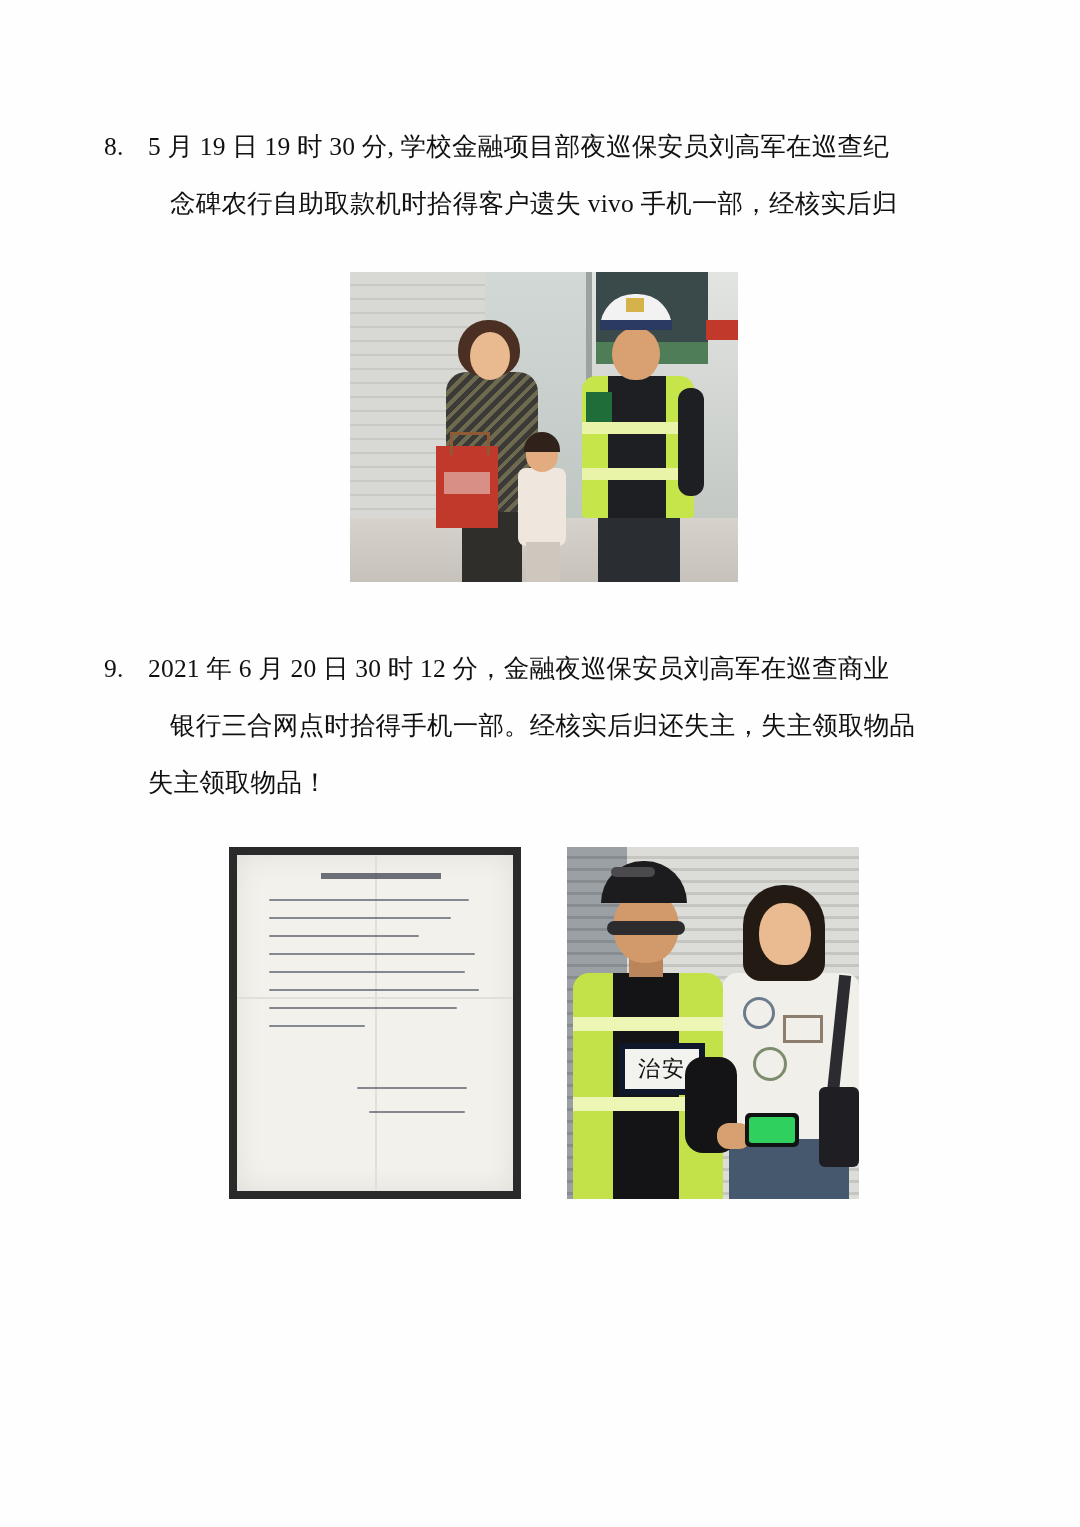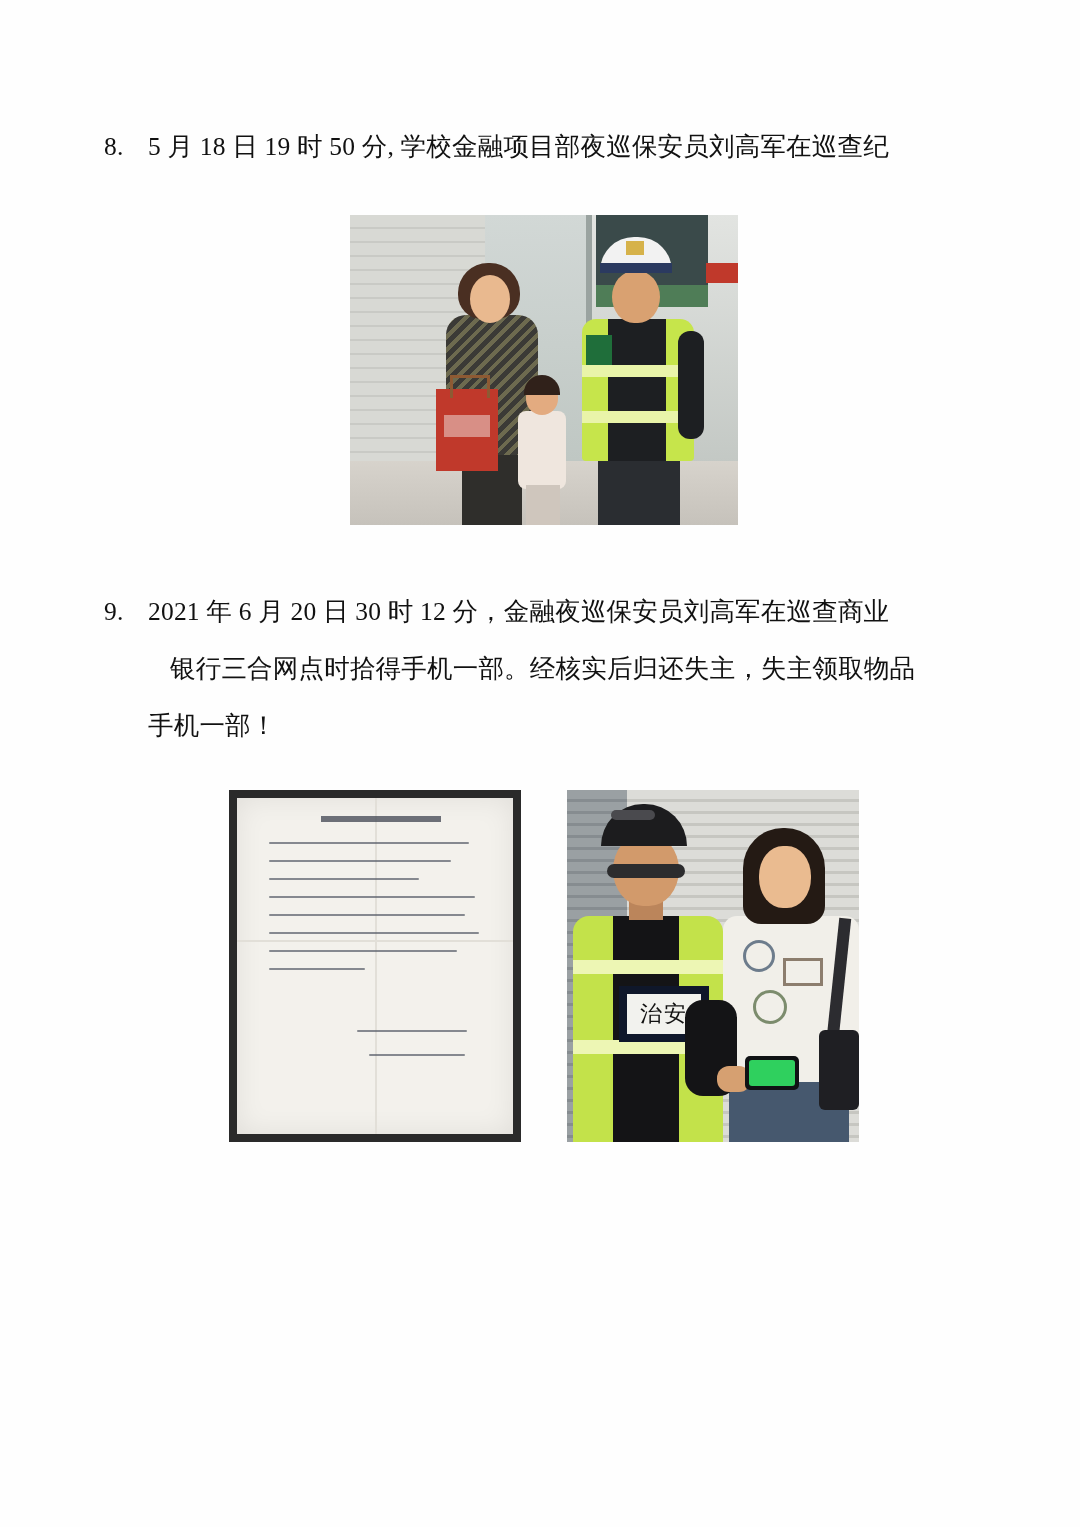--- a/index.html
+++ b/index.html
@@ -119,21 +119,21 @@
   
   .p3 .g-helmet { left:34px; top:14px; width:86px; height:42px; border-radius:44px 44px 0 0; background:#1c1c1e; }
   .p3 .g-helmet-hl { left:44px; top:20px; width:44px; height:10px; border-radius:6px; background:#4a4a4e; }
   .p3 .g-face { left:46px; top:44px; width:66px; height:72px; border-radius:30px/36px; background:#d29a6b; }
   .p3 .g-chin { left:40px; top:74px; width:78px; height:14px; background:#2c2c2e; border-radius:8px; }
   .p3 .g-neck { left:62px; top:110px; width:34px; height:20px; background:#bb855b; }
   .p3 .g-vest { left:6px; top:126px; width:150px; height:226px; border-radius:16px 16px 0 0; background:#c3e24a; }
   .p3 .g-vest-inner { left:46px; top:126px; width:66px; height:226px; background:#141416; }
   .p3 .g-strip1 { left:6px; top:170px; width:150px; height:14px; background:#edf6b4; }
   .p3 .g-strip2 { left:6px; top:250px; width:150px; height:14px; background:#edf6b4; }
-  .p3 .g-placard { left:52px; top:196px; width:74px; height:40px; background:#f2f2ee; border:8px solid #0f172a; }
+  .p3 .g-placard { left:52px; top:196px; width:74px; height:40px; background:#f2f2ee; border:6px solid #0f172a; }
   .p3 .g-placard span {
       position:absolute; left:0; top:0; width:100%; height:100%;
       display:flex; align-items:center; justify-content:center;
       font-family:"Liberation Sans", sans-serif; font-size:22px; color:#111; letter-spacing:2px; }
   .p3 .g-arm { left:118px; top:210px; width:52px; height:96px; border-radius:18px; background:#141416; }
   .p3 .g-hand { left:150px; top:276px; width:34px; height:26px; border-radius:12px; background:#d6a071; }
   
   .p3 .w-hair { left:176px; top:38px; width:82px; height:96px; border-radius:40px 40px 18px 18px; background:#241a14; }
   .p3 .w-face { left:192px; top:56px; width:52px; height:62px; border-radius:24px/30px; background:#eabb90; }
   .p3 .w-neck { left:208px; top:112px; width:24px; height:18px; background:#d7a madrid; background:#d7a97f; }
@@ -153,21 +153,22 @@
 </style>
 </head>
 <body>
 
 <div class="page">
   <div class="content">
 
     <div class="para">
       <div class="num">8.</div>
       <div class="body">
-        <div>5 月 18 日 19 时 50 分, 学校金融项目部夜巡保安员刘高军在巡查纪</div>
+        <div>5 月 19 日 19 时 30 分, 学校金融项目部夜巡保安员刘高军在巡查纪</div>
+        <div class="hangline" style="text-indent:22px">念碑农行自助取款机时拾得客户遗失 vivo 手机一部，经核实后归</div>
       </div>
     </div>
 
     <div class="spacer-a"></div>
 
     <div class="figure-row">
       <div class="photo p1">
         <div class="wall-left"></div>
         <div class="wall-mid"></div>
         <div class="atm-body"></div>
@@ -204,21 +205,21 @@
       </div>
     </div>
 
     <div class="spacer-b"></div>
 
     <div class="para">
       <div class="num">9.</div>
       <div class="body">
         <div>2021 年 6 月 20 日 30 时 12 分，金融夜巡保安员刘高军在巡查商业</div>
         <div style="text-indent:22px">银行三合网点时拾得手机一部。经核实后归还失主，失主领取物品</div>
-        <div>手机一部！</div>
+        <div>失主领取物品！</div>
       </div>
     </div>
 
     <div class="spacer-c"></div>
 
     <div class="figure-row">
 
       <div class="photo p2">
         <div class="paper"></div>
         <div class="crease" style="left:8px; top:150px; width:276px; height:2px;"></div>

